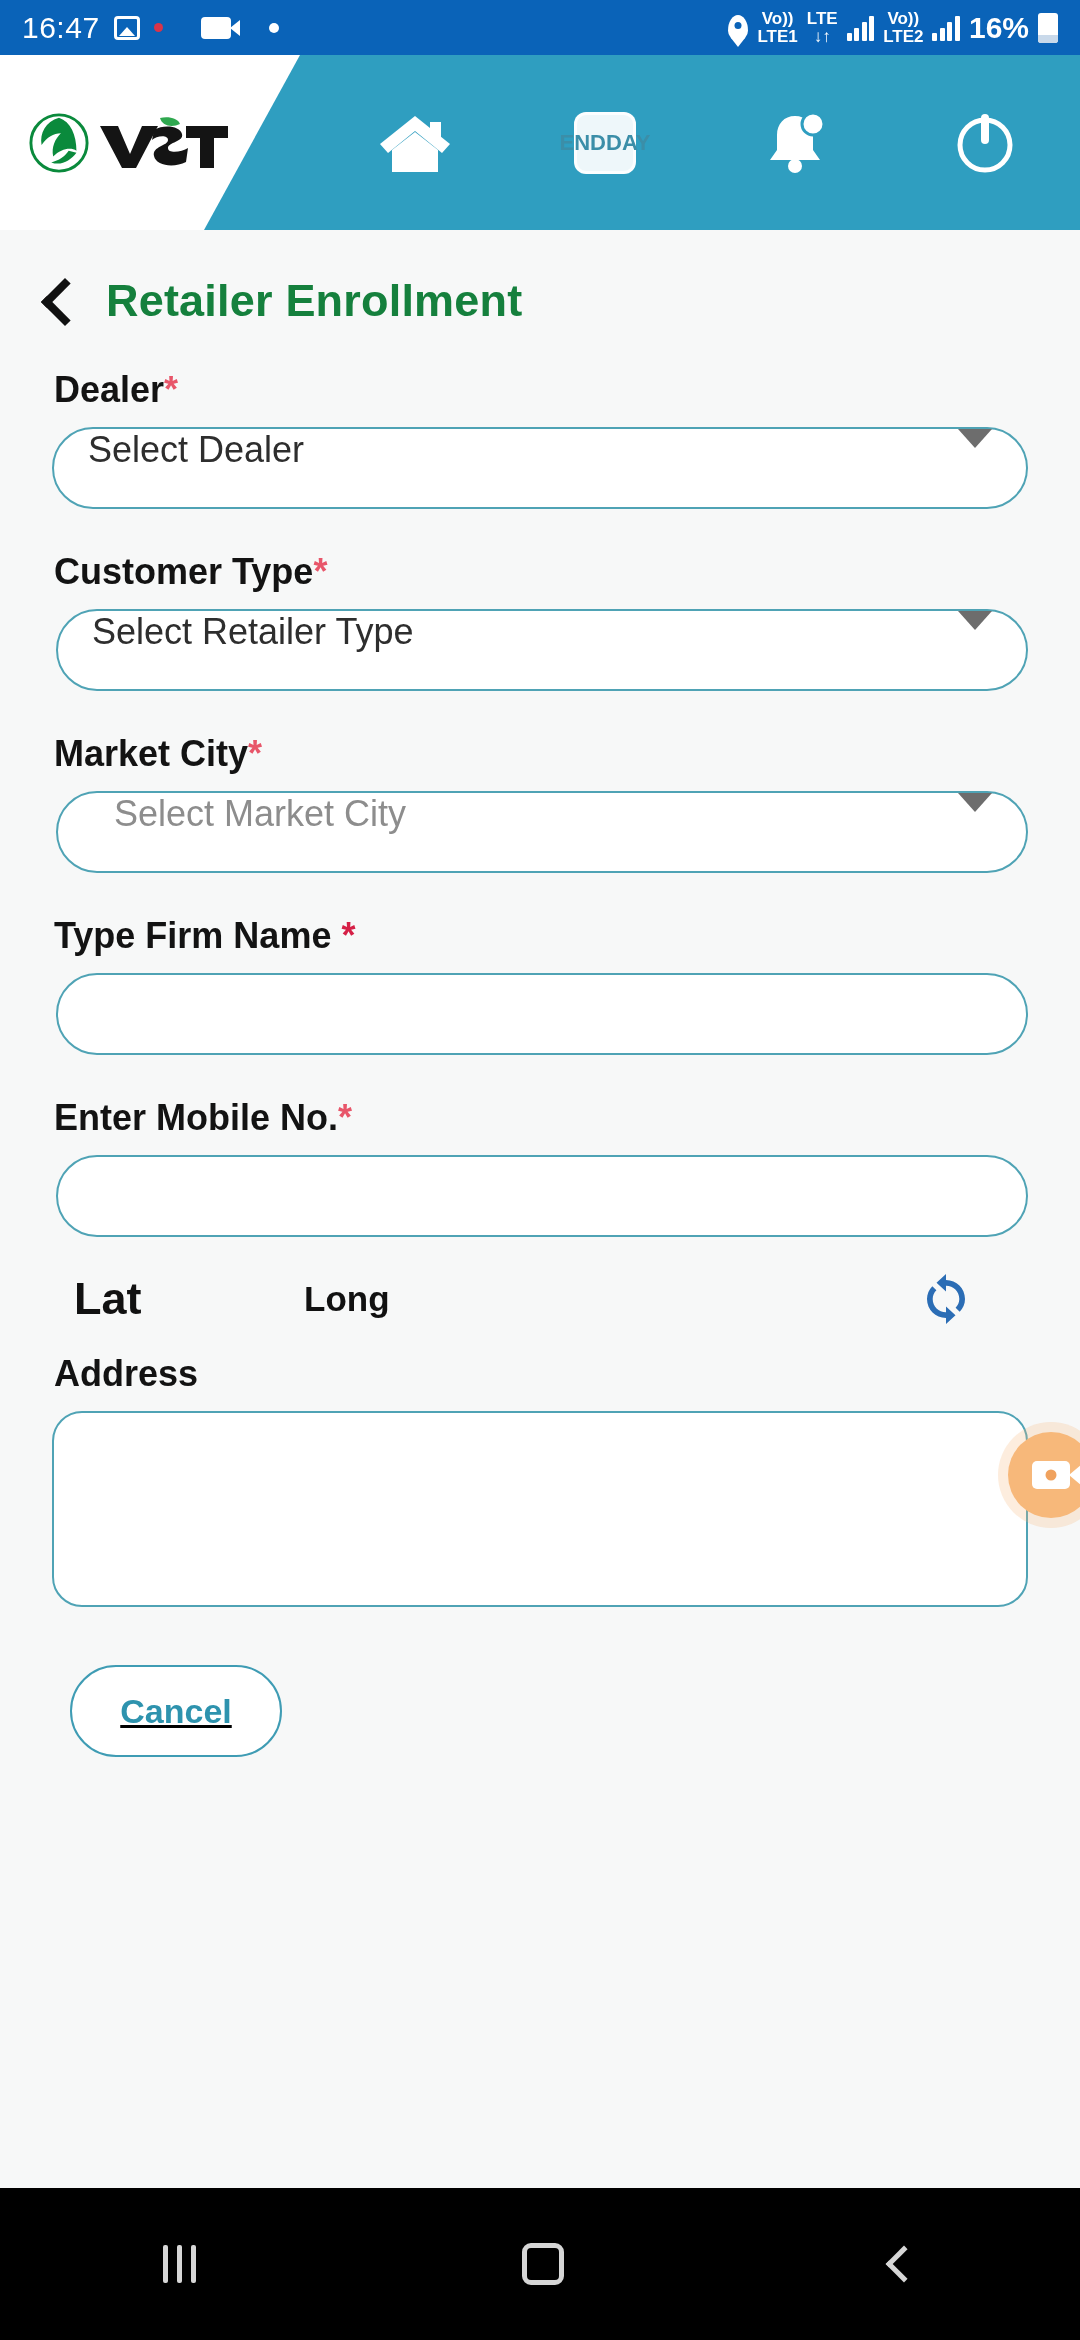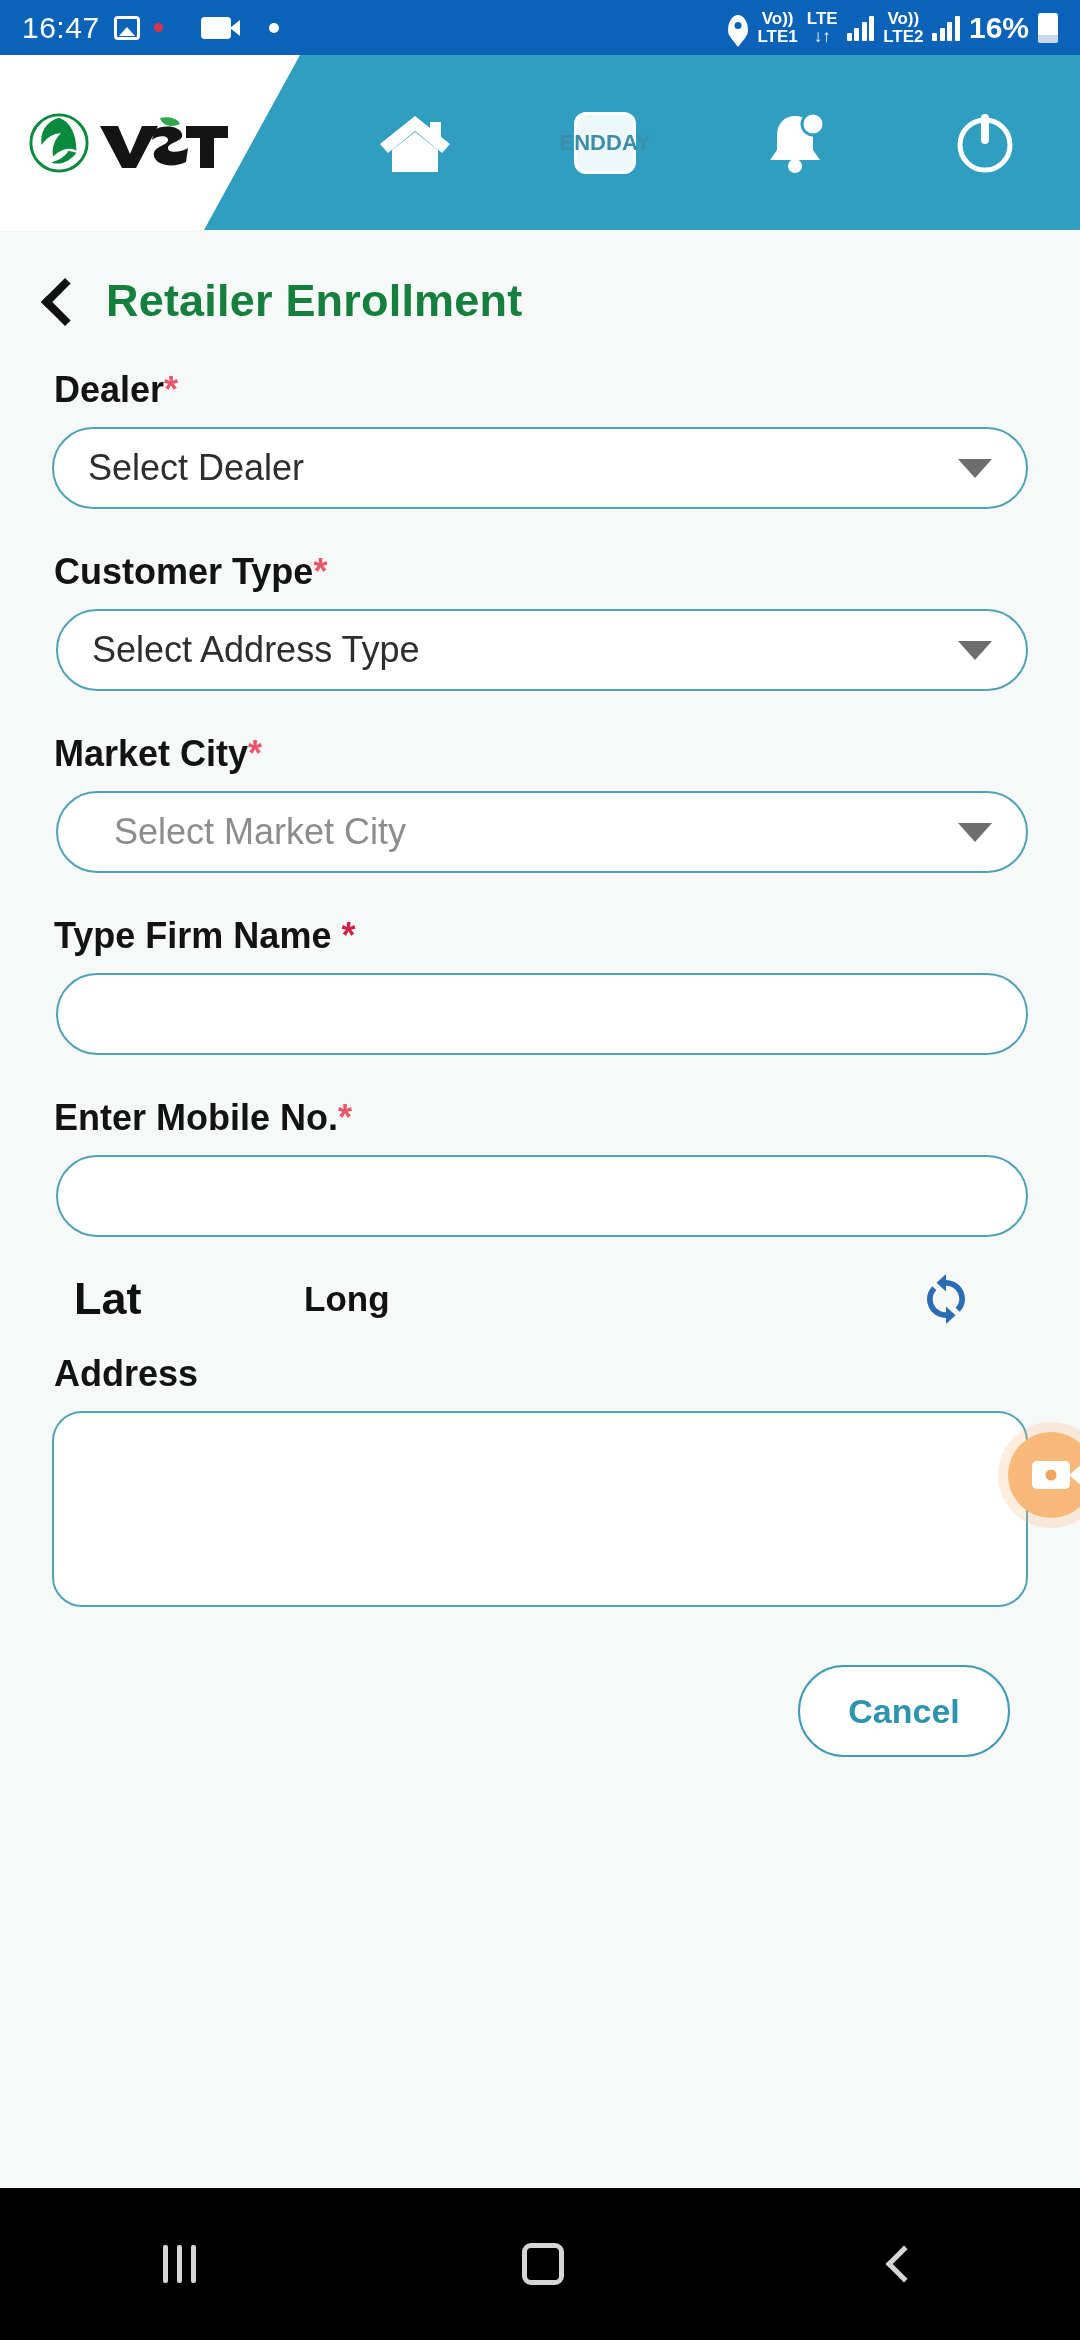--- a/index.html
+++ b/index.html
@@ -69,35 +69,35 @@
   .page-title{ font-size:45px; font-weight:700; color:#15803d; letter-spacing:.2px; }
 
   
   .form{ padding:0 52px; }
   .field{ margin-top:42px; }
   .lbl{ font-size:36px; font-weight:700; color:#131313; margin:0 0 16px 2px; }
   .req{ color:#e8566a; font-weight:700; }
   .req.dark{ color:#d52046; }
   .control{
     height:82px; border:2.5px solid #4fa3b5; border-radius:44px; background:#fff;
-    display:flex; align-items:center; padding:0 34px; position:relative;
+    display:flex; align-items:flex-start; padding:0 34px; position:relative;
   }
   .control.indent{ margin-left:4px; }
   .sel-text{ font-size:36px; color:#2e2e2e; }
   .sel-text.ph{ color:#8d8d8d; padding-left:22px; }
   .caret{ margin-left:auto; width:0;height:0;
     border-left:17px solid transparent;border-right:17px solid transparent;border-top:19px solid #6d6d6d;}
   .textarea{ height:196px; border:2.5px solid #4fa3b5; border-radius:30px; background:#fff; }
   .latlong{ display:flex; align-items:center; margin-top:34px; padding:0 8px; }
   .ll-lat{ font-size:45px; font-weight:600; color:#111; width:230px; padding-left:14px; }
   .ll-long{ font-size:35px; font-weight:600; color:#111; flex:1; padding-left:14px; }
   .refresh-icon{ width:56px;height:56px;margin-right:46px; }
 
   
-  .btn-row{ display:flex; justify-content:flex-end; margin:58px 18px 0 18px; }
+  .btn-row{ display:flex; justify-content:space-between; margin:58px 18px 0 18px;text-decoration:underline; }
   .btn{ height:92px; border-radius:46px; display:flex;align-items:center;justify-content:center;
     font-size:34px; font-weight:700; }
   .btn-cancel{ width:212px; border:2.5px solid #3f9cb4; background:#fff; color:#2e93ae; }
   .btn-next{ width:212px; background:#3597b5; color:#fff; }
 
   
   .fab{
     position:absolute; right:-14px; top:1432px; width:86px;height:86px;border-radius:50%;
     background:#f7b87a; display:flex;align-items:center;justify-content:center;
     box-shadow:0 0 0 10px rgba(247,184,122,.25);
@@ -230,21 +230,21 @@
       <div class="lbl"><span>Dealer</span><span class="req">*</span></div>
       <div class="control">
         <span class="sel-text">Select Dealer</span>
         <span class="caret"></span>
       </div>
     </div>
 
     <div class="field">
       <div class="lbl"><span>Customer Type</span><span class="req">*</span></div>
       <div class="control indent">
-        <span class="sel-text">Select Address Type</span>
+        <span class="sel-text">Select Retailer Type</span>
         <span class="caret"></span>
       </div>
     </div>
 
     <div class="field">
       <div class="lbl"><span>Market City</span><span class="req">*</span></div>
       <div class="control indent">
         <span class="sel-text ph">Select Market City</span>
         <span class="caret"></span>
       </div>

